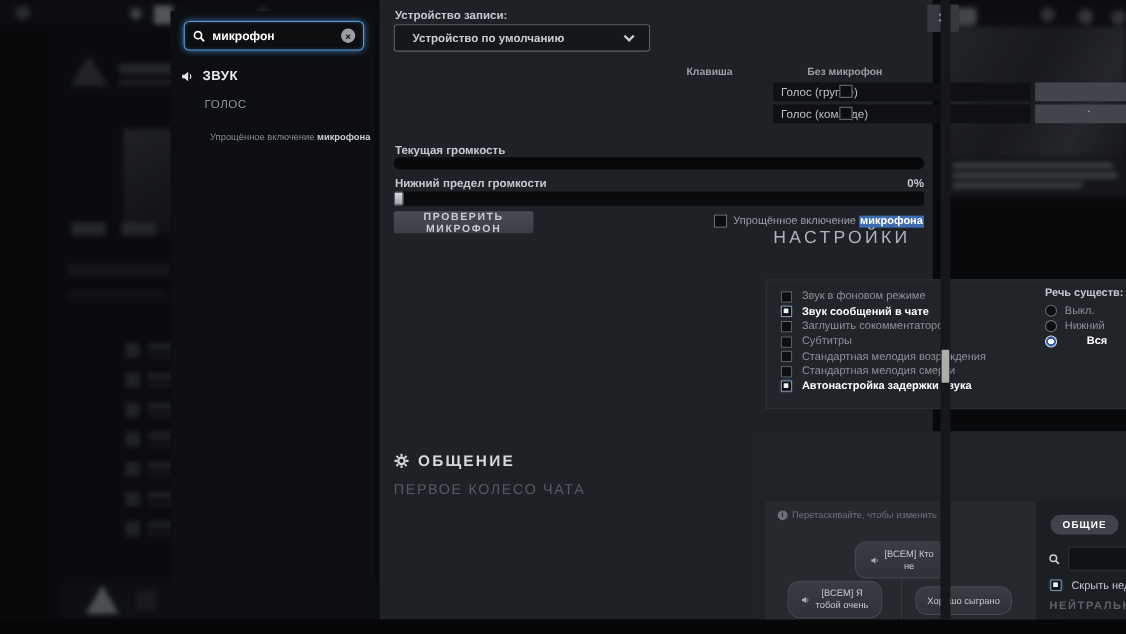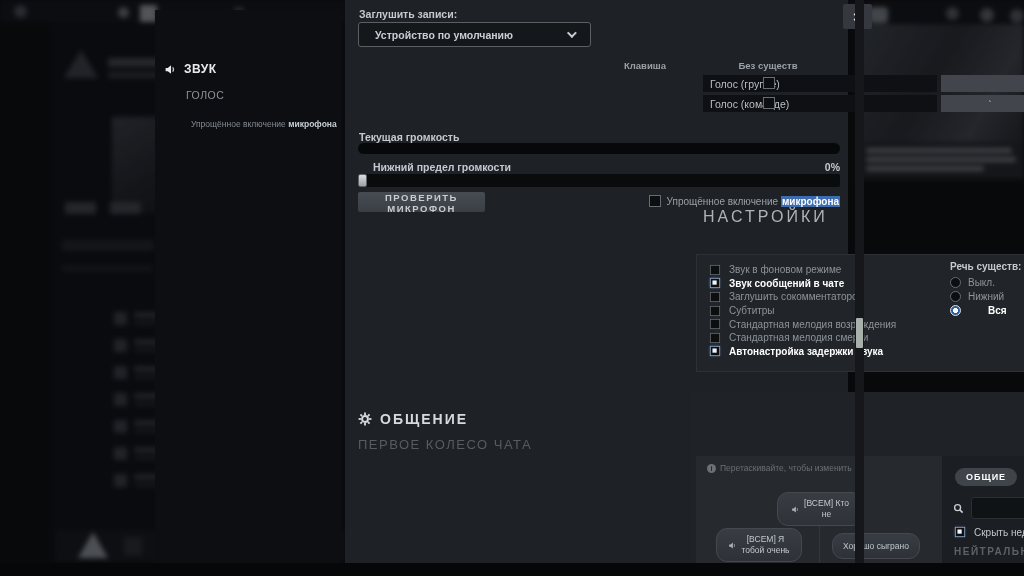--- a/index.html
+++ b/index.html
@@ -199,41 +199,41 @@
       <div class="bg-line" style="left:182px;top:7px;width:18px;height:18px;background:#2b2f34"></div>
     </div>
 
     <div class="bg-play">ИГРАТЬ</div>
   </div>
   <div class="bg-dim"></div>
   <div class="bottom-strip"></div>
 
   <div class="settings-panel">
 
-    <div class="lbl" style="position:absolute;left:14px;top:8px">Заглушить записи:</div>
+    <div class="lbl" style="position:absolute;left:14px;top:8px">Устройство записи:</div>
     <div class="dropdown" style="left:13px">
       <span>Устройство по умолчанию</span>
       <span class="chev"></span>
     </div>
 
     <div class="col-hdr" style="left:251px;width:98px">Клавиша</div>
-    <div class="col-hdr" style="left:373px;width:100px">Без существ</div>
+    <div class="col-hdr" style="left:373px;width:100px">Без микрофон</div>
     <div id="binding-rows">
         <div class="bind-row-label" style="top:75px">Голос (группе)</div>
      <div class="bind-key" style="top:75px"></div>
      <span class="cb " style="position:absolute;left:418px;top:77px"></span>
         <div class="bind-row-label" style="top:95px">Голос (команде)</div>
      <div class="bind-key" style="top:95px">`</div>
      <span class="cb " style="position:absolute;left:418px;top:97px"></span>
       </div>
 
     <div class="lbl" style="position:absolute;left:14px;top:131px">Текущая громкость</div>
     <div class="meter" style="left:13px"></div>
 
-    <div class="lbl" style="position:absolute;left:28px;top:161px">Нижний предел громкости</div>
+    <div class="lbl" style="position:absolute;left:14px;top:161px">Нижний предел громкости</div>
     <div class="lbl" style="position:absolute;left:455px;top:161px;width:40px;text-align:right">0%</div>
     <div class="slider-track" style="left:13px">
       <div class="slider-handle"></div>
     </div>
 
     <button class="btn" style="position:absolute;left:13px;top:192px;width:127px;height:20px">ПРОВЕРИТЬ МИКРОФОН</button>
 
     <div class="openmic" style="right:8px">
       <span class="cb" id="openmic-cb"></span>
       <span>
@@ -362,20 +362,28 @@
       <div class="hide-row">
         <span class="cb checked" style="transform:scale(.85)"></span>
         <span>Скрыть недоступные</span>
       </div>
       <div class="group-lbl">НЕЙТРАЛЬНЫЕ</div>
 
     </div>
   </div>
 
   <div class="search-panel">
+    <div class="search-box">
+      <svg width="12" height="12" viewBox="0 0 24 24">
+        <circle cx="10" cy="10" r="6.5" fill="none" stroke="#ffffff" stroke-width="3"></circle>
+        <line x1="15" y1="15" x2="21" y2="21" stroke="#ffffff" stroke-width="3.4"></line>
+      </svg>
+      <span class="val">микрофон</span>
+      <span class="clear-ic">×</span>
+    </div>
     <div class="res-zvuk">
       <svg width="13" height="13" viewBox="0 0 24 24" fill="#e8eaec">
         <path d="M3 9v6h4l6 5V4L7 9H3z"></path>
           <path d="M16 8c1.8 1.8 1.8 6.2 0 8" stroke="#e8eaec" stroke-width="2" fill="none"></path>
       </svg>
       <span>ЗВУК</span>
     </div>
     <div class="res-golos">ГОЛОС</div>
     <div class="res-item">
       <span>Упрощённое включение </span><b>микрофона</b>

